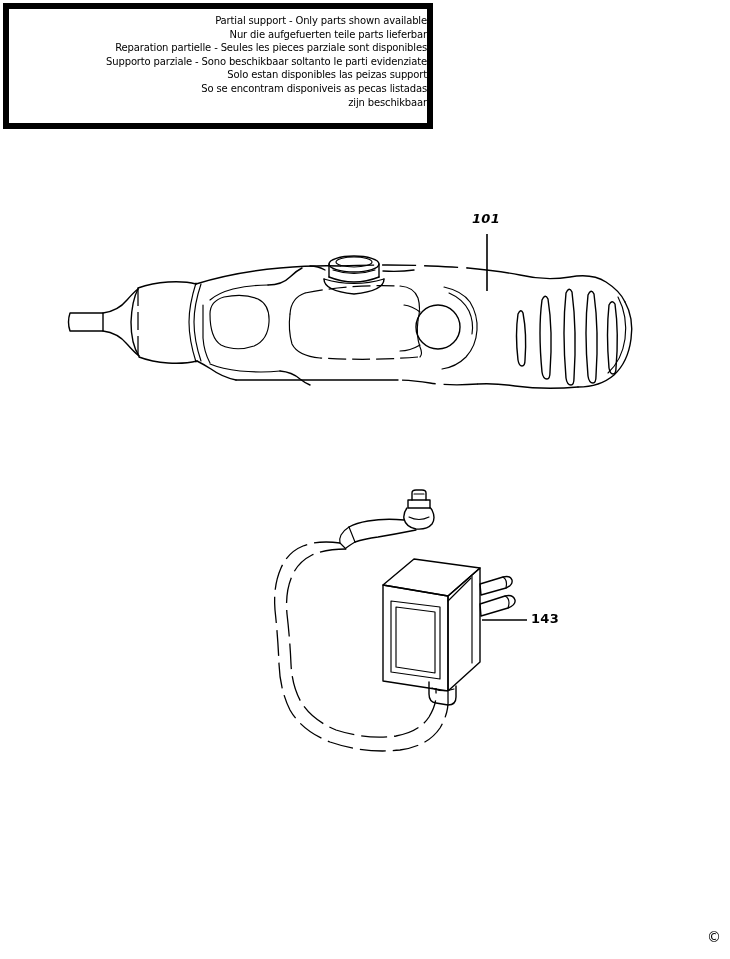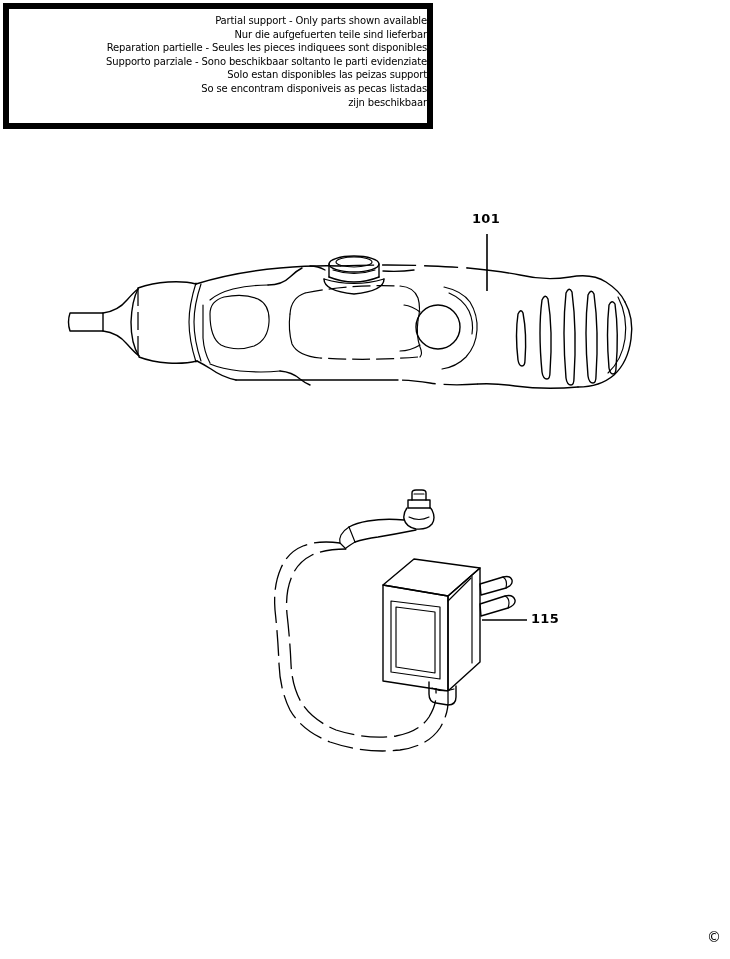--- a/index.html
+++ b/index.html
@@ -50,21 +50,21 @@
 
   
   .callout {
     position: absolute;
     font-family: "DejaVu Sans", sans-serif;
     font-size: 13px;
     font-weight: bold;
     color: #000000;
     letter-spacing: 0.3px;
   }
-  #callout-101 { left: 472px; top: 211px; }
+  #callout-101 { left: 472px; top: 211px; font-style: italic; }
   #callout-102 { left: 531px; top: 611px; }
 
   #copyright-mark {
     position: absolute;
     left: 707px;
     top: 930px;
     font-family: "DejaVu Sans", sans-serif;
     font-size: 14px;
     color: #000000;
     line-height: 14px;
@@ -81,22 +81,22 @@
               stroke-dasharray: 18 6; }
   .leader { fill: none; stroke: #000000; stroke-width: 1.6; stroke-linecap: butt; }
 </style>
 </head>
 <body>
 
 <div id="sheet">
 
   <div id="notice-box">
     <div class="notice-line">Partial support - Only parts shown available</div>
-    <div class="notice-line">Nur die aufgefuerten teile sind lieferbar</div>
-    <div class="notice-line">Reparation partielle - Seules les pieces indiquees sont disponibles</div>
+    <div class="notice-line">Nur die aufgefuerten teile parts lieferbar</div>
+    <div class="notice-line">Reparation partielle - Seules les pieces parziale sont disponibles</div>
     <div class="notice-line">Supporto parziale - Sono beschikbaar soltanto le parti evidenziate</div>
     <div class="notice-line">Solo estan disponibles las peizas support</div>
     <div class="notice-line">So se encontram disponiveis as pecas listadas</div>
     <div class="notice-line indented">zijn beschikbaar</div>
   </div>
 
   <svg class="art" width="730" height="959" viewBox="0 0 730 959">
 
     <line class="leader" x1="487" y1="234" x2="487" y2="291"></line>
 
@@ -220,17 +220,17 @@
     <path class="ln-thin" d="M503,577 Q508,580 506,588"></path>
     <path class="ln" d="M480,604 L505,596 Q513,594 515,600 Q516,605 508,608 L481,616 Z"></path>
     <path class="ln-thin" d="M505,596 Q511,599 508,608"></path>
 
     <path class="ln" d="M429,682 L429,694 Q429,702 436,703 L448,705
                         Q456,705 456,697 L456,686"></path>
     <path class="ln-thin" d="M432,688 Q443,693 454,689"></path>
 
   </svg>
 
-  <div class="callout" id="callout-102">115</div>
+  <div class="callout" id="callout-102">143</div>
 
   <div id="copyright-mark">©</div>
 
 </div>
 
 </body></html>

